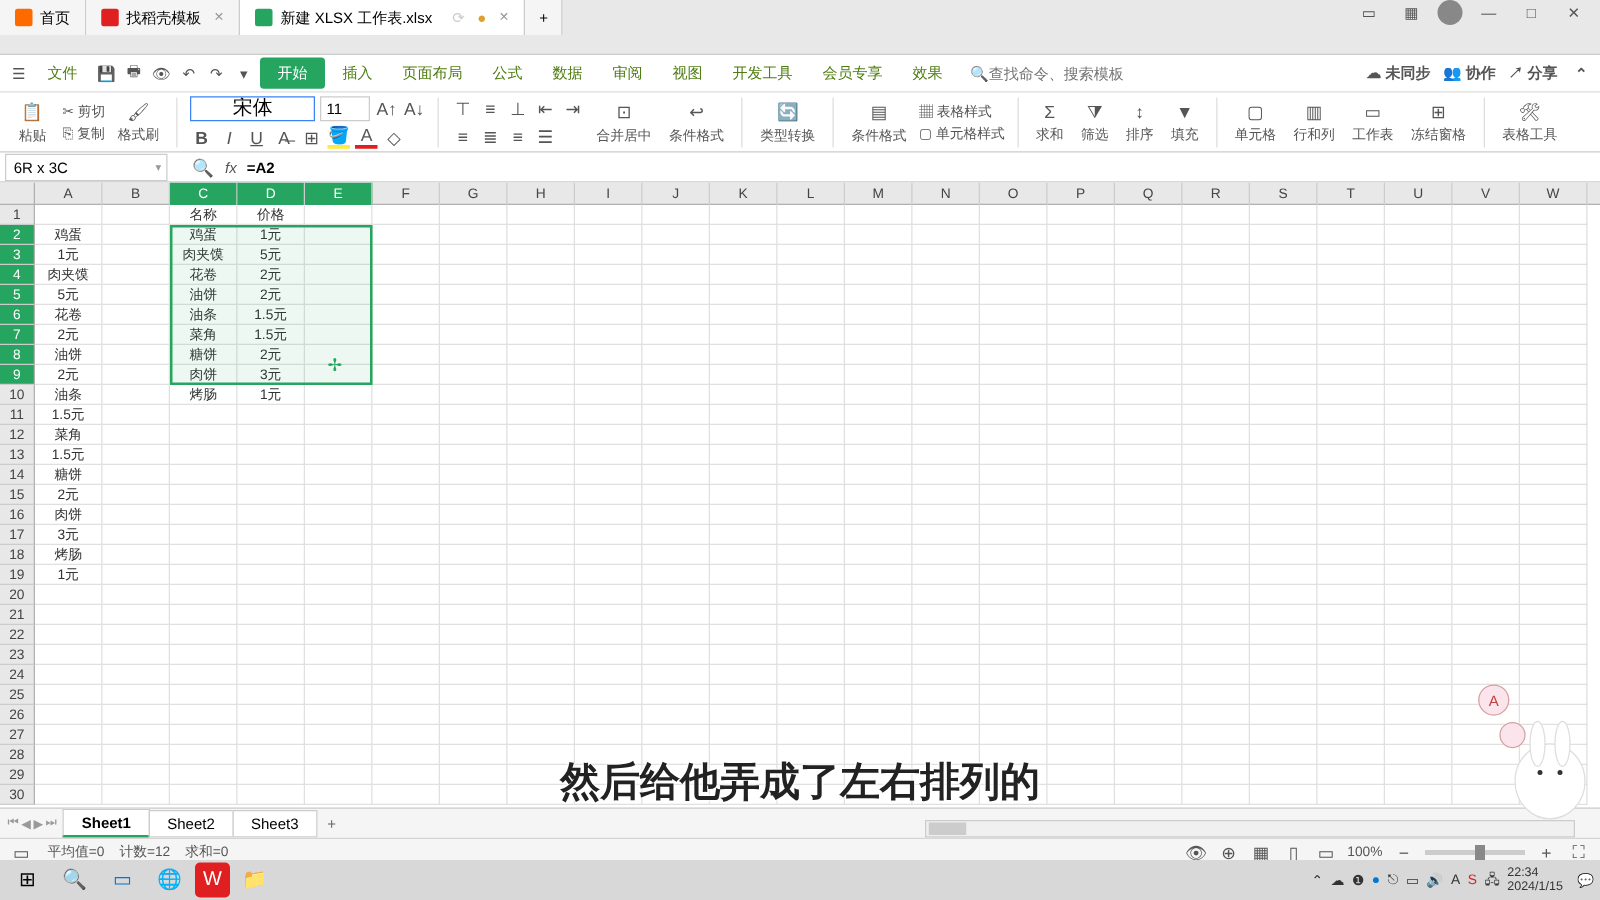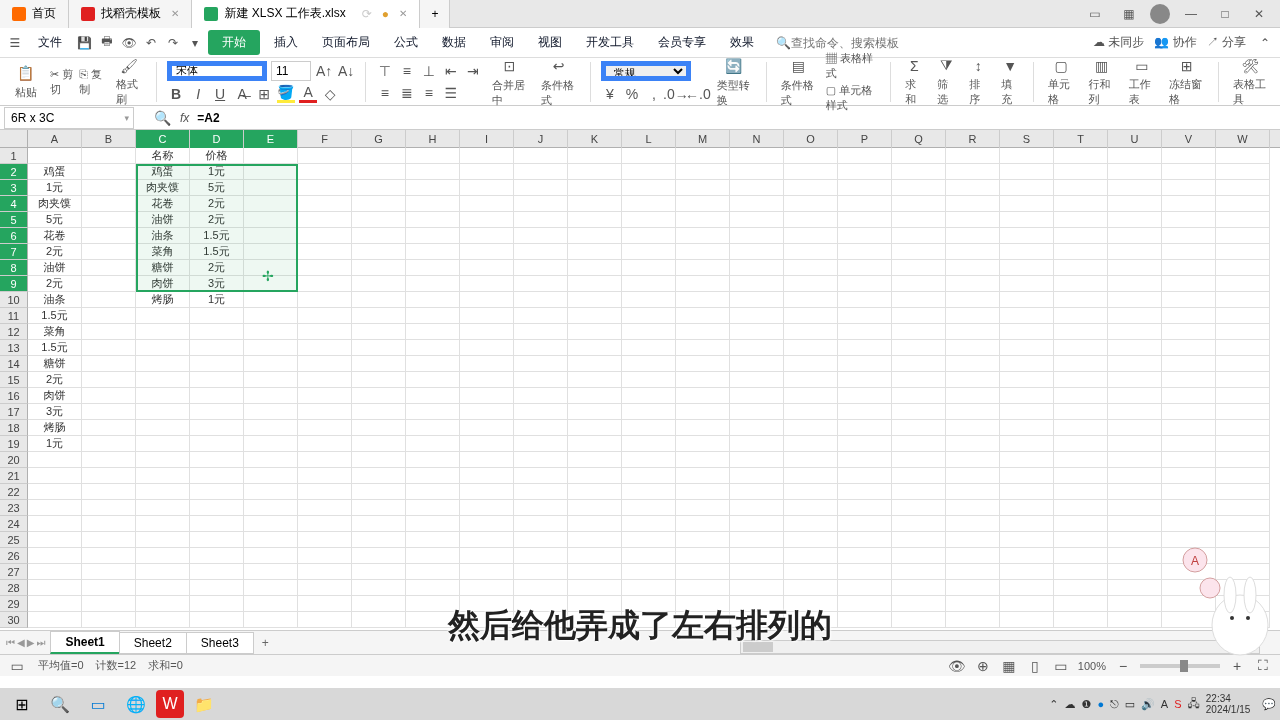--- a/index.html
+++ b/index.html
@@ -1,37 +1,37 @@
 <!DOCTYPE html>
 <html><head>
 <meta charset="utf-8">
 <style>
 *{margin:0;padding:0;box-sizing:border-box;font-family:"Microsoft YaHei",Arial,sans-serif;}
 body{width:1280px;height:720px;overflow:hidden;background:#fff;position:relative;}
-.tabbar{height:28px;background:#e8e8e8;display:flex;align-items:center;border-bottom:1px solid #ccc;}
+.tabbar{height:44px;background:#e8e8e8;display:flex;align-items:flex-start;border-bottom:1px solid #ccc;}
 .tab{height:28px;padding:0 12px;display:flex;align-items:center;font-size:12px;border-right:1px solid #ccc;background:#f5f5f5;gap:6px;cursor:pointer;}
 .tab.active{background:#fff;}
 .tab-icon{width:14px;height:14px;display:inline-block;}
 .close-x{font-size:10px;color:#999;margin-left:4px;}
 .tabbar-right{margin-left:auto;display:flex;align-items:center;gap:8px;padding-right:8px;}
 .win-btn{width:26px;height:20px;display:flex;align-items:center;justify-content:center;font-size:12px;color:#555;cursor:pointer;}
 .menubar{height:30px;display:flex;align-items:center;border-bottom:1px solid #ddd;padding:0 6px;gap:4px;font-size:12px;}
 .menu-icon{width:18px;height:18px;display:flex;align-items:center;justify-content:center;color:#555;cursor:pointer;}
-.menu-tab{padding:4px 10px;cursor:pointer;color:#0f172a;}
+.menu-tab{padding:4px 10px;cursor:pointer;color:#4d7c0f;}
 .menu-tab.start{background:#25a55f;color:#fff;border-radius:3px;padding:4px 14px;}
 .search-box{display:flex;align-items:center;margin-left:8px;color:#999;}
 .search-box input{border:none;outline:none;font-size:12px;width:130px;color:#a16207;}
-.menubar-right{margin-left:auto;display:flex;gap:10px;font-size:12px;color:#555;}
+.menubar-right{margin-left:auto;display:flex;gap:10px;font-size:12px;color:#555;font-weight:bold;}
 .ribbon{height:48px;border-bottom:1px solid #ccc;display:flex;align-items:center;padding:0 8px;gap:6px;font-size:11px;color:#444;}
 .rgroup{display:flex;flex-direction:column;align-items:center;gap:2px;padding:0 4px;}
 .rgroup-h{display:flex;align-items:center;gap:4px;}
 .ricon{width:18px;height:18px;display:flex;align-items:center;justify-content:center;color:#555;cursor:pointer;font-size:14px;}
 .ricon-big{width:28px;height:20px;}
 .rsep{width:1px;height:40px;background:#ddd;margin:0 4px;}
-.font-select{width:100px;height:20px;border:5px solid #3b82f6;font-size:11px;padding:0 4px;}
+.font-select{width:100px;height:20px;border:1px solid #3b82f6;font-size:16px;padding:0 4px;text-align:center;}
 .size-select{width:40px;height:20px;border:1px solid #ccc;font-size:12px;padding:0 4px;}
 .rlabel{font-size:11px;color:#555;}
 .namebox-row{height:24px;display:flex;align-items:center;border-bottom:1px solid #ccc;}
 .namebox{width:130px;height:22px;border:1px solid #ccc;margin-left:4px;display:flex;align-items:center;padding:0 6px;font-size:12px;position:relative;}
 .namebox::after{content:"▾";position:absolute;right:4px;color:#999;font-size:9px;}
 .fx-area{display:flex;align-items:center;gap:8px;margin-left:20px;font-size:12px;}
 .fx-label{font-style:italic;color:#555;}
 .formula-input{border:none;outline:none;font-size:12px;width:300px;font-weight:bold;}
 .grid-area{position:relative;height:500px;overflow:hidden;}
 .col-headers{height:18px;display:flex;background:#e8e8e8;border-bottom:1px solid #b0b0b0;}
@@ -127,21 +127,21 @@
     <span><span>↗</span> <span>分享</span></span>
     <span class="menu-icon">⌃</span>
   </div>
 </div>
 
 <div class="ribbon">
   <div class="rgroup">
     <span class="ricon ricon-big">📋</span>
     <span class="rlabel">粘贴</span>
   </div>
-  <div style="display:flex;gap:2px;">
+  <div style="display:flex;flex-direction:column;gap:2px;">
     <span class="rlabel"><span>✂</span> <span>剪切</span></span>
     <span class="rlabel"><span>⎘</span> <span>复制</span></span>
   </div>
   <div class="rgroup">
     <span class="ricon">🖌</span>
     <span class="rlabel">格式刷</span>
   </div>
   <div class="rsep"></div>
   <div style="display:flex;flex-direction:column;gap:4px;">
     <div class="rgroup-h">
@@ -185,32 +185,20 @@
   </div>
   <div class="rgroup">
     <span class="ricon ricon-big">⊡</span>
     <span class="rlabel">合并居中</span>
   </div>
   <div class="rgroup">
     <span class="ricon ricon-big">↩</span>
     <span class="rlabel">条件格式</span>
   </div>
   <div class="rsep"></div>
-  <div style="display:flex;flex-direction:column;gap:4px;">
-    <select class="font-select" style="width:90px;">
-      <option>常规</option>
-    </select>
-    <div class="rgroup-h">
-      <span class="ricon">¥</span>
-      <span class="ricon">%</span>
-      <span class="ricon">,</span>
-      <span class="ricon">.0→</span>
-      <span class="ricon">←.0</span>
-    </div>
-  </div>
   <div class="rgroup">
     <span class="ricon ricon-big">🔄</span>
     <span class="rlabel">类型转换</span>
   </div>
   <div class="rsep"></div>
   <div class="rgroup">
     <span class="ricon ricon-big">▤</span>
     <span class="rlabel">条件格式</span>
   </div>
   <div style="display:flex;flex-direction:column;gap:2px;">

